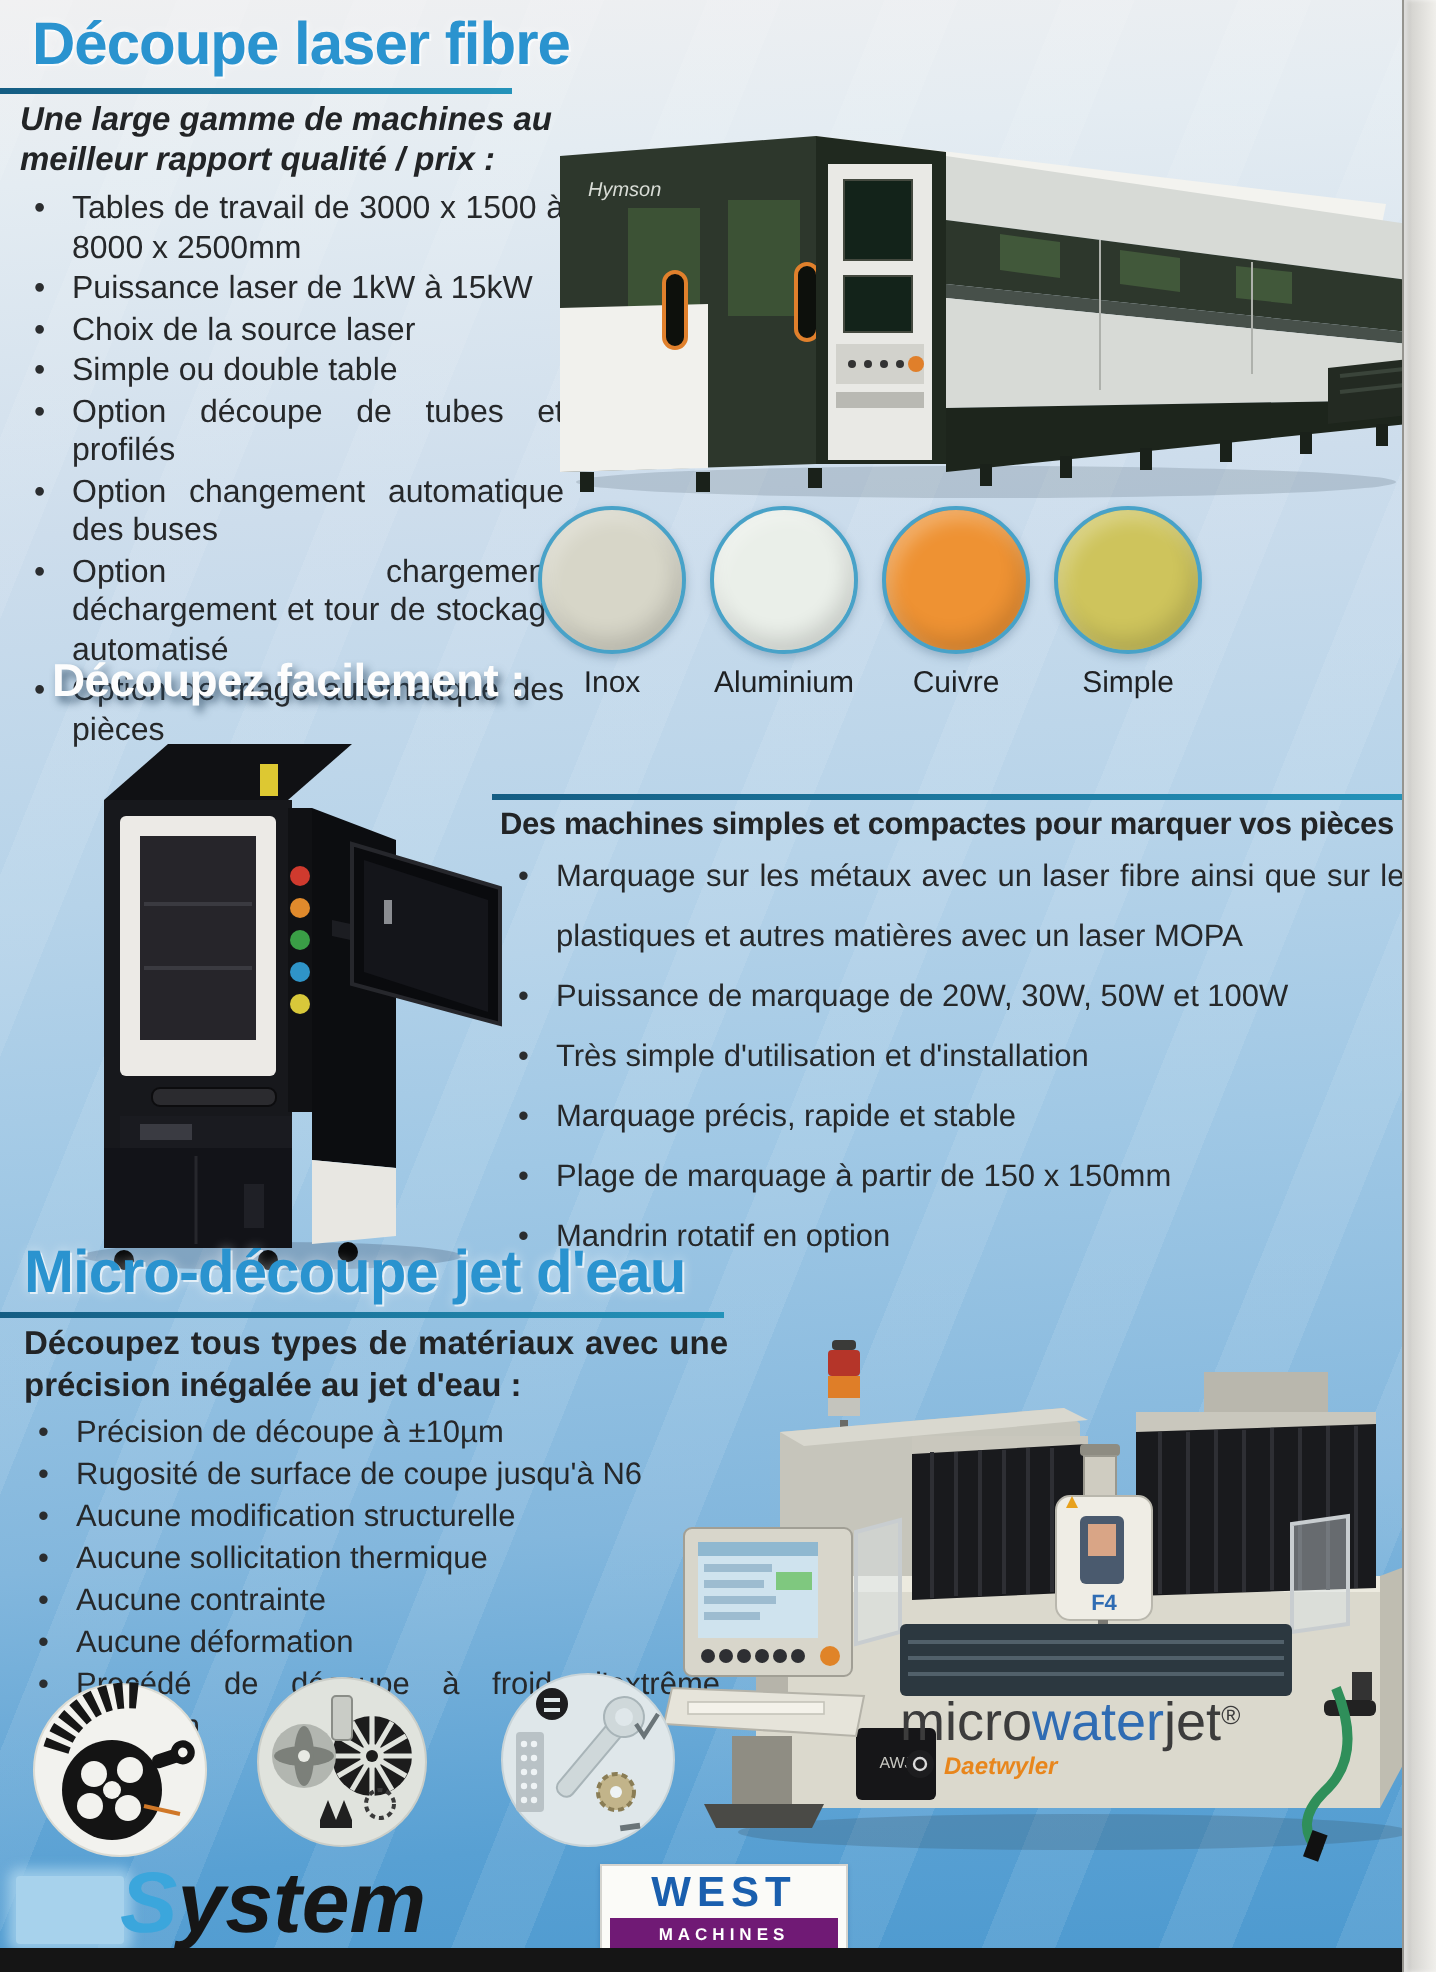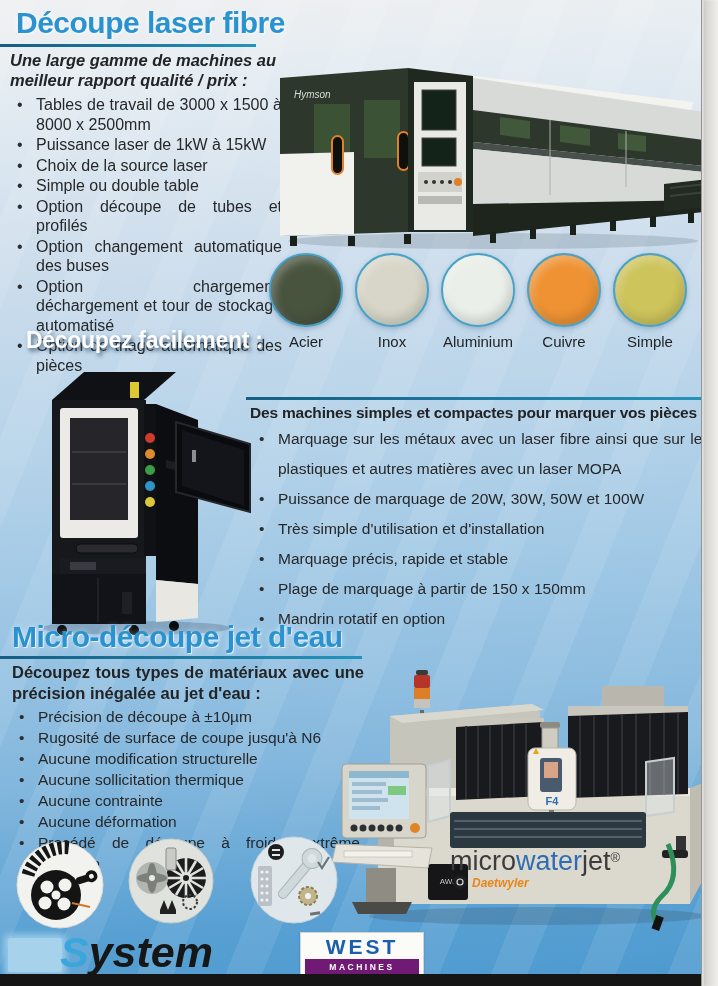--- a/index.html
+++ b/index.html
@@ -118,24 +118,20 @@
       <rect x="420" y="158" width="6" height="11" fill="#1a211a"></rect>
     <rect x="22" y="182" width="7" height="10" fill="#1a211a"></rect>
       <rect x="80" y="182" width="7" height="10" fill="#1a211a"></rect>
     <rect x="136" y="180" width="7" height="10" fill="#1a211a"></rect>
   </svg>
 
   <div class="abs badge" style="left:26px;top:327px;">Découpez facilement :</div>
 
   <div class="abs" style="left:263px;top:253px;display:flex;gap:0;">
     <div class="material">
-      <div class="swatch" style="background-color: rgb(73, 84, 63);"></div>
-      <div class="mlabel">Acier</div>
-    </div>
-    <div class="material">
       <div class="swatch" style="background-color: rgb(215, 214, 200);"></div>
       <div class="mlabel">Inox</div>
     </div>
     <div class="material">
       <div class="swatch" style="background-color: rgb(234, 239, 233);"></div>
       <div class="mlabel">Aluminium</div>
     </div>
     <div class="material">
       <div class="swatch" style="background-color: rgb(238, 146, 51);"></div>
       <div class="mlabel">Cuivre</div>

